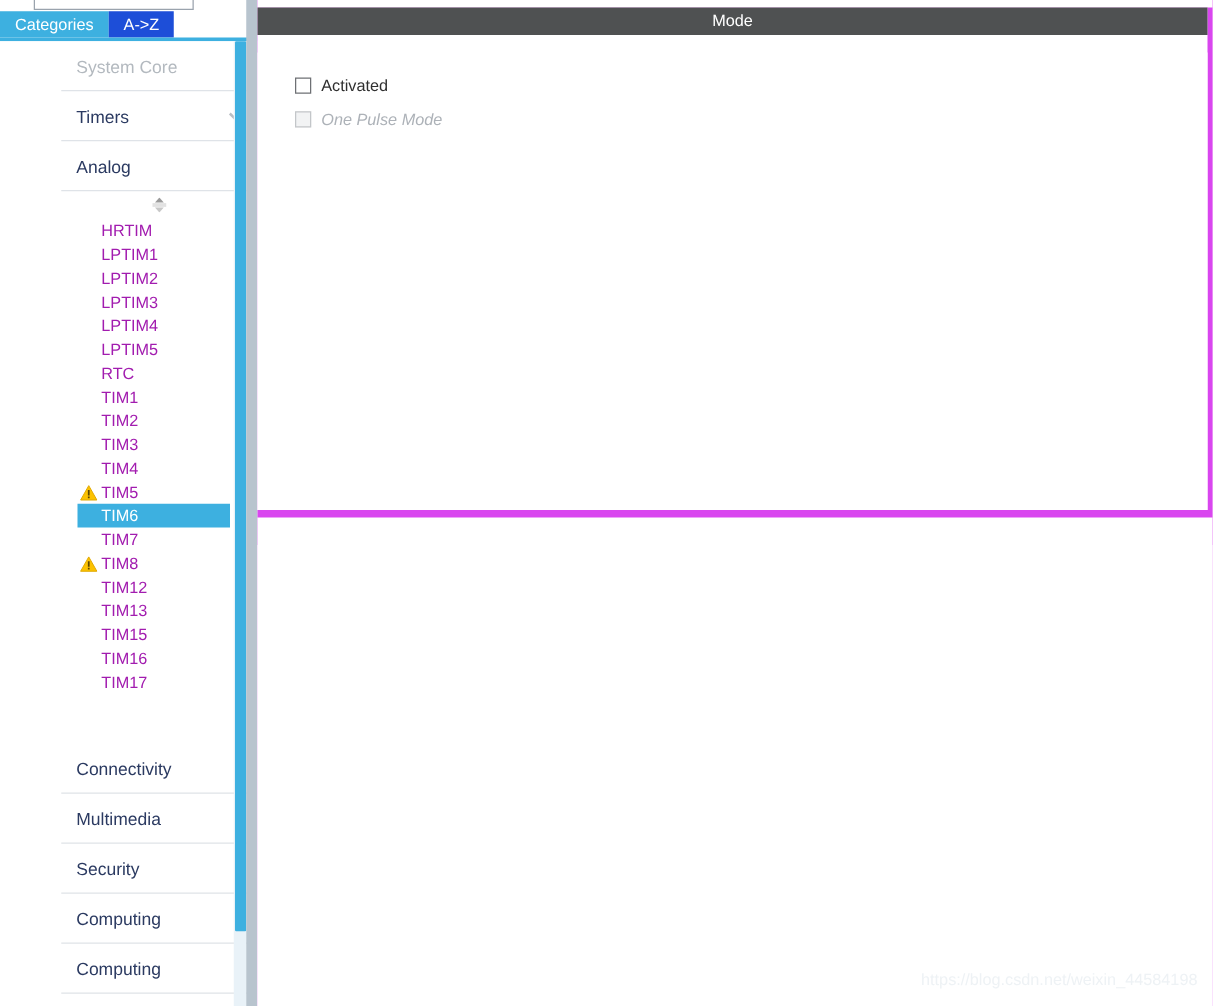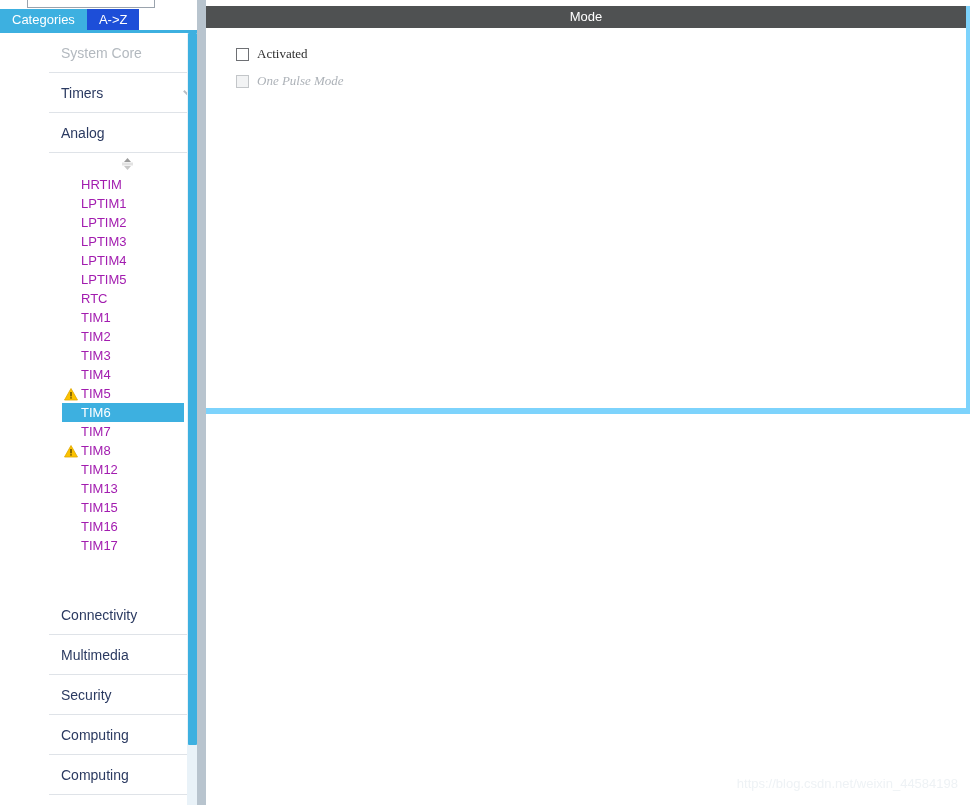--- a/index.html
+++ b/index.html
@@ -175,42 +175,42 @@
     left: 197px; top: 0;
     width: 9px; height: 805px;
     background: #b8c4ce;
   }
 
   
   #right-area {
     position: absolute;
     left: 206px; top: 0;
     width: 764px; height: 805px;
-    background: #7dd3fc;
+    background: #d946ef;
   }
 
   .panel { position: absolute; background: #ffffff; }
 
   .panel-header {
     position: absolute;
     left: 0; top: 0;
     height: 22px;
     line-height: 22px;
     background: #4f5152;
     color: #ffffff;
     font-size: 13px;
     text-align: center;
     width: 100%;
   }
 
   #mode-panel {
     left: 0; top: 6px;
     width: 760px; height: 402px;
   }
-  #mode-body { position: absolute; left: 0; top: 22px; width: 100%; bottom: 0; background: #ffffff; font-family: Liberation Serif, serif; }
+  #mode-body { position: absolute; left: 0; top: 36px; width: 100%; bottom: 0; background: #ffffff; }
 
   #config-panel {
     left: 0; top: 414px;
     width: 764px; height: 391px;
   }
   #config-body { position: absolute; left: 0; top: 22px; width: 100%; bottom: 0; background: #ffffff; }
 
   .checkbox-row {
     position: absolute;
     display: flex;

